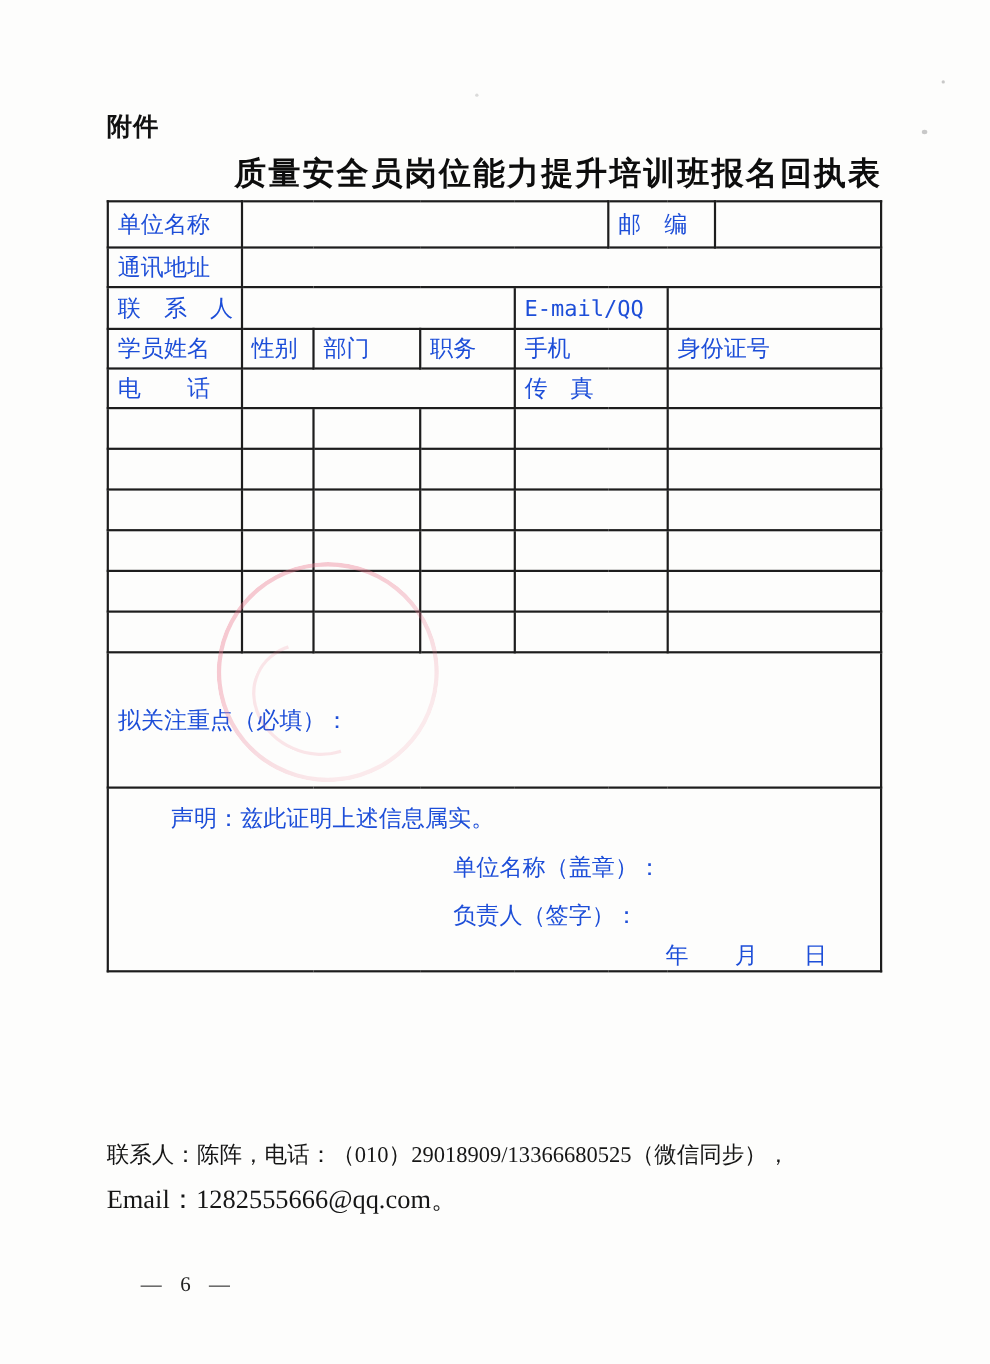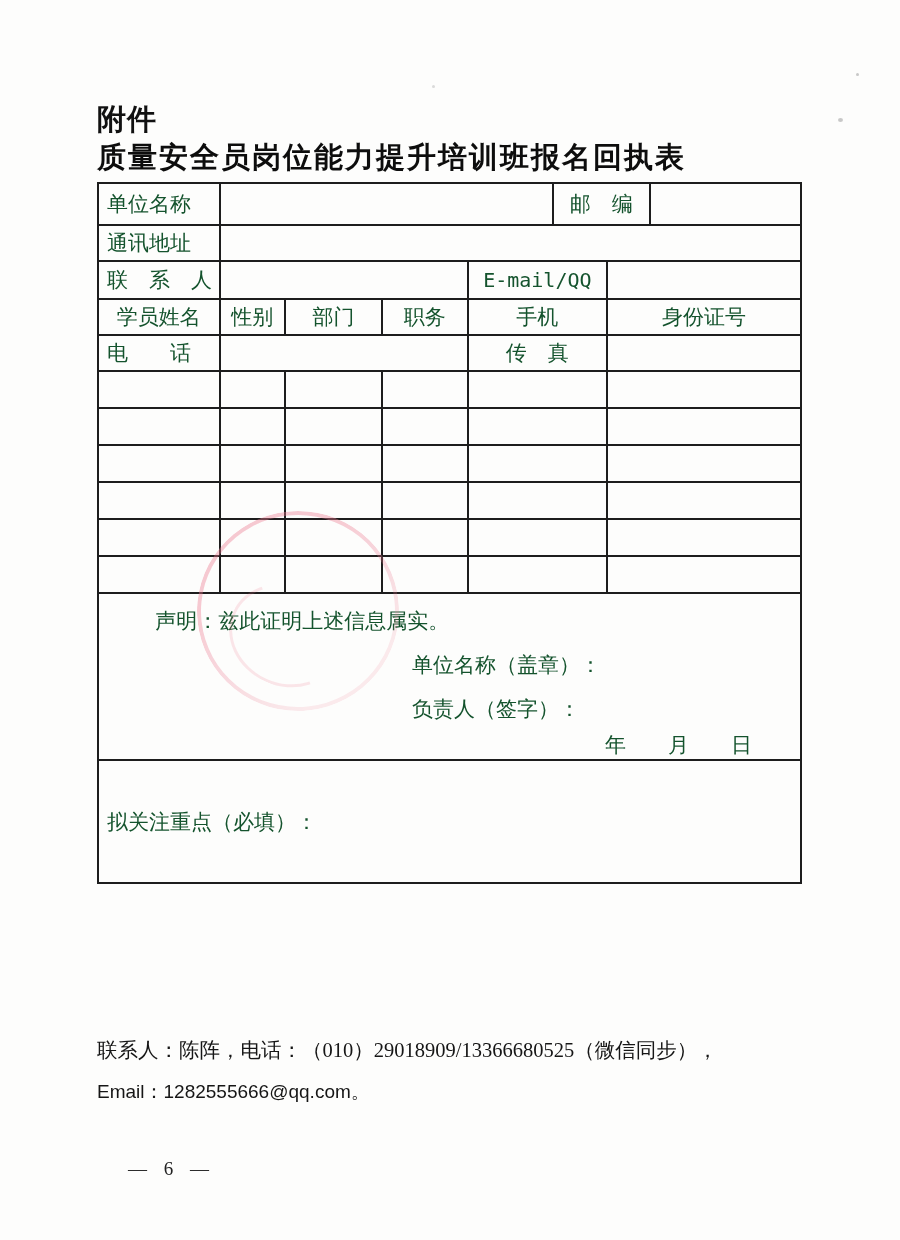--- a/index.html
+++ b/index.html
@@ -9,59 +9,59 @@
     font-family:"Liberation Serif","DejaVu Serif",serif;
     color:#151515;
   }
   .page{
     position:absolute;inset:0;background:#fdfdfc;
   }
   
   .attachment{
     position:absolute;left:97px;top:100px;
     font-family:"Liberation Sans","DejaVu Sans",sans-serif;
-    font-weight:700;font-size:29px;letter-spacing:1px;color:#111;
+    font-weight:700;font-size:23px;letter-spacing:1px;color:#111;
   }
   .title{
     position:absolute;left:97px;top:138px;width:705px;
-    text-align:left;
+    text-align:right;
     font-family:"Liberation Sans","DejaVu Sans",sans-serif;
     font-weight:700;font-size:29px;letter-spacing:2px;color:#0d0d0d;
   }
   
   table.form{
     position:absolute;left:97px;top:182px;width:705px;
     border-collapse:collapse;table-layout:fixed;
-    font-size:21px;color:#14532d;
+    font-size:21px;color:#1d4ed8;
   }
   table.form td{
     border:2px solid #1d1d1d;
     padding:0 8px;vertical-align:middle;
     overflow:hidden;white-space:nowrap;
   }
   tr.h44 td{height:40px;}
   tr.h40 td{height:36px;margin-top:20px;}
   tr.h38 td{height:34px;}
   tr.h37 td{height:33px;}
   tr.h39 td{height:35px;}
-  .ctr{text-align:center;}
+  .ctr{text-align:left;}
   .mono{font-family:"DejaVu Sans Mono","Liberation Mono",monospace;font-size:20px;}
   td.remark-cell{height:80px;line-height:35px;padding:6px 8px 0 8px;vertical-align:top;white-space:normal;}
   .indent{text-indent:2.3em;}
   td.focus-cell{height:121px;vertical-align:top;padding-top:9px;}
   td.decl-cell{height:156px;vertical-align:top;padding:0 8px;white-space:normal;}
   .decl-statement{margin-top:13px;text-indent:2.3em;line-height:28px;}
   .decl-seal{margin-top:16px;padding-left:305px;line-height:28px;}
   .decl-date{margin-top:8px;text-align:right;padding-right:40px;line-height:28px;}
   
   .footer{
     position:absolute;left:97px;top:1030px;width:720px;
     font-size:20.5px;line-height:41px;color:#161616;
   }
-  .footer .email-line{font-family:Liberation Sans, sans-serif;font-size:19px;}
+  .footer .email-line{font-family:Liberation Serif, serif;font-size:24px;}
   .pagenum{
     position:absolute;left:128px;top:1158px;
     font-size:19px;letter-spacing:6px;color:#222;
   }
   
   .stamp{
     position:absolute;left:197px;top:511px;width:194px;height:192px;
     border:4px solid rgba(235,125,145,.42);border-radius:50%;
     transform:rotate(-6deg);
     -webkit-mask-image:linear-gradient(150deg,rgba(0,0,0,.95) 30%,rgba(0,0,0,.35) 80%);
@@ -175,30 +175,30 @@
           <td></td>
           <td></td>
           <td></td>
           <td></td>
           <td colspan="2"></td>
           <td colspan="2"></td>
         </tr>
       </tbody>
     <tbody>
       <tr>
+        <td colspan="8" class="focus-cell">拟关注重点（必填）：</td>
+      </tr>
+      <tr>
         <td colspan="8" class="decl-cell">
           <div class="decl-statement">声明：兹此证明上述信息属实。</div>
           <div class="decl-seal">单位名称（盖章）：</div>
           <div class="decl-seal">负责人（签字）：</div>
           <div class="decl-date">年　　月　　日</div>
         </td>
       </tr>
-      <tr>
-        <td colspan="8" class="focus-cell">拟关注重点（必填）：</td>
-      </tr>
     </tbody>
   </table>
 
   <div class="footer">
     <div>联系人：陈阵，电话：（010）29018909/13366680525（微信同步），</div>
     <div class="email-line">Email：1282555666@qq.com。</div>
   </div>
 
   <div class="pagenum">— 6 —</div>
 

